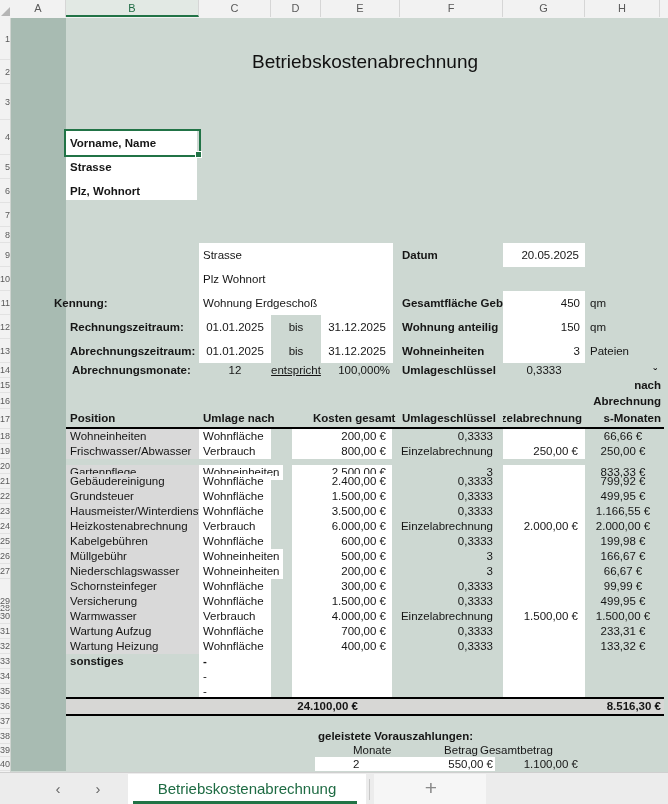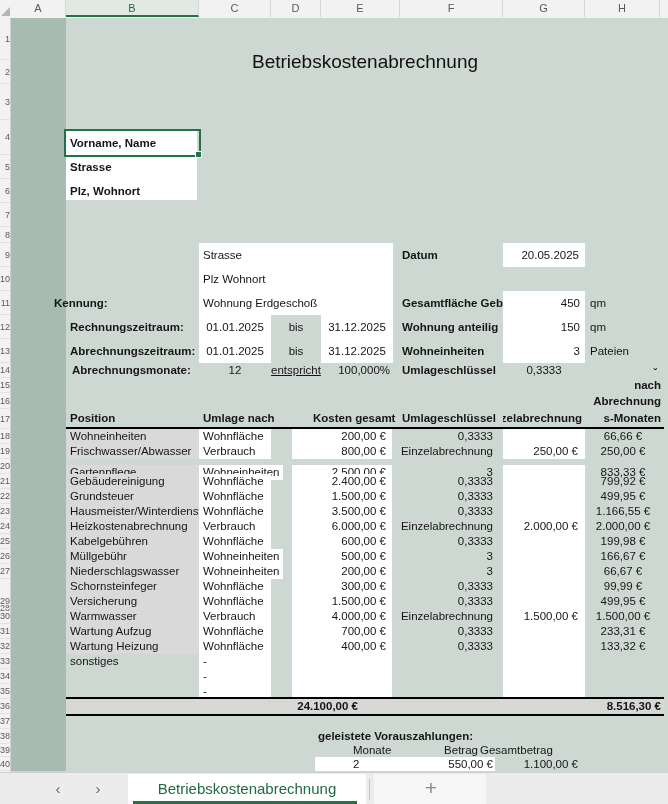--- a/index.html
+++ b/index.html
@@ -294,21 +294,21 @@
         <div class="td td-h">233,31 €</div>
       </div>
       <div class="tr" style="top: 210px;">
         <div class="td td-b fill">Wartung Heizung</div>
         <div class="td td-c">Wohnfläche</div>
         <div class="td td-e">400,00 €</div>
         <div class="td td-f">0,3333</div>
         <div class="td td-g">&nbsp;</div>
         <div class="td td-h">133,32 €</div>
       </div>
-      <div class="tr" style="top: 225px;">
+      <div class="tr" style="top: 225px; font-weight: bold;">
         <div class="td td-b">sonstiges</div>
         <div class="td td-c">-</div>
         <div class="td td-e">&nbsp;</div>
         <div class="td td-f">&nbsp;</div>
         <div class="td td-g">&nbsp;</div>
         <div class="td td-h">&nbsp;</div>
       </div>
       <div class="tr" style="top: 240px;">
         <div class="td td-b">&nbsp;</div>
         <div class="td td-c">-</div>

